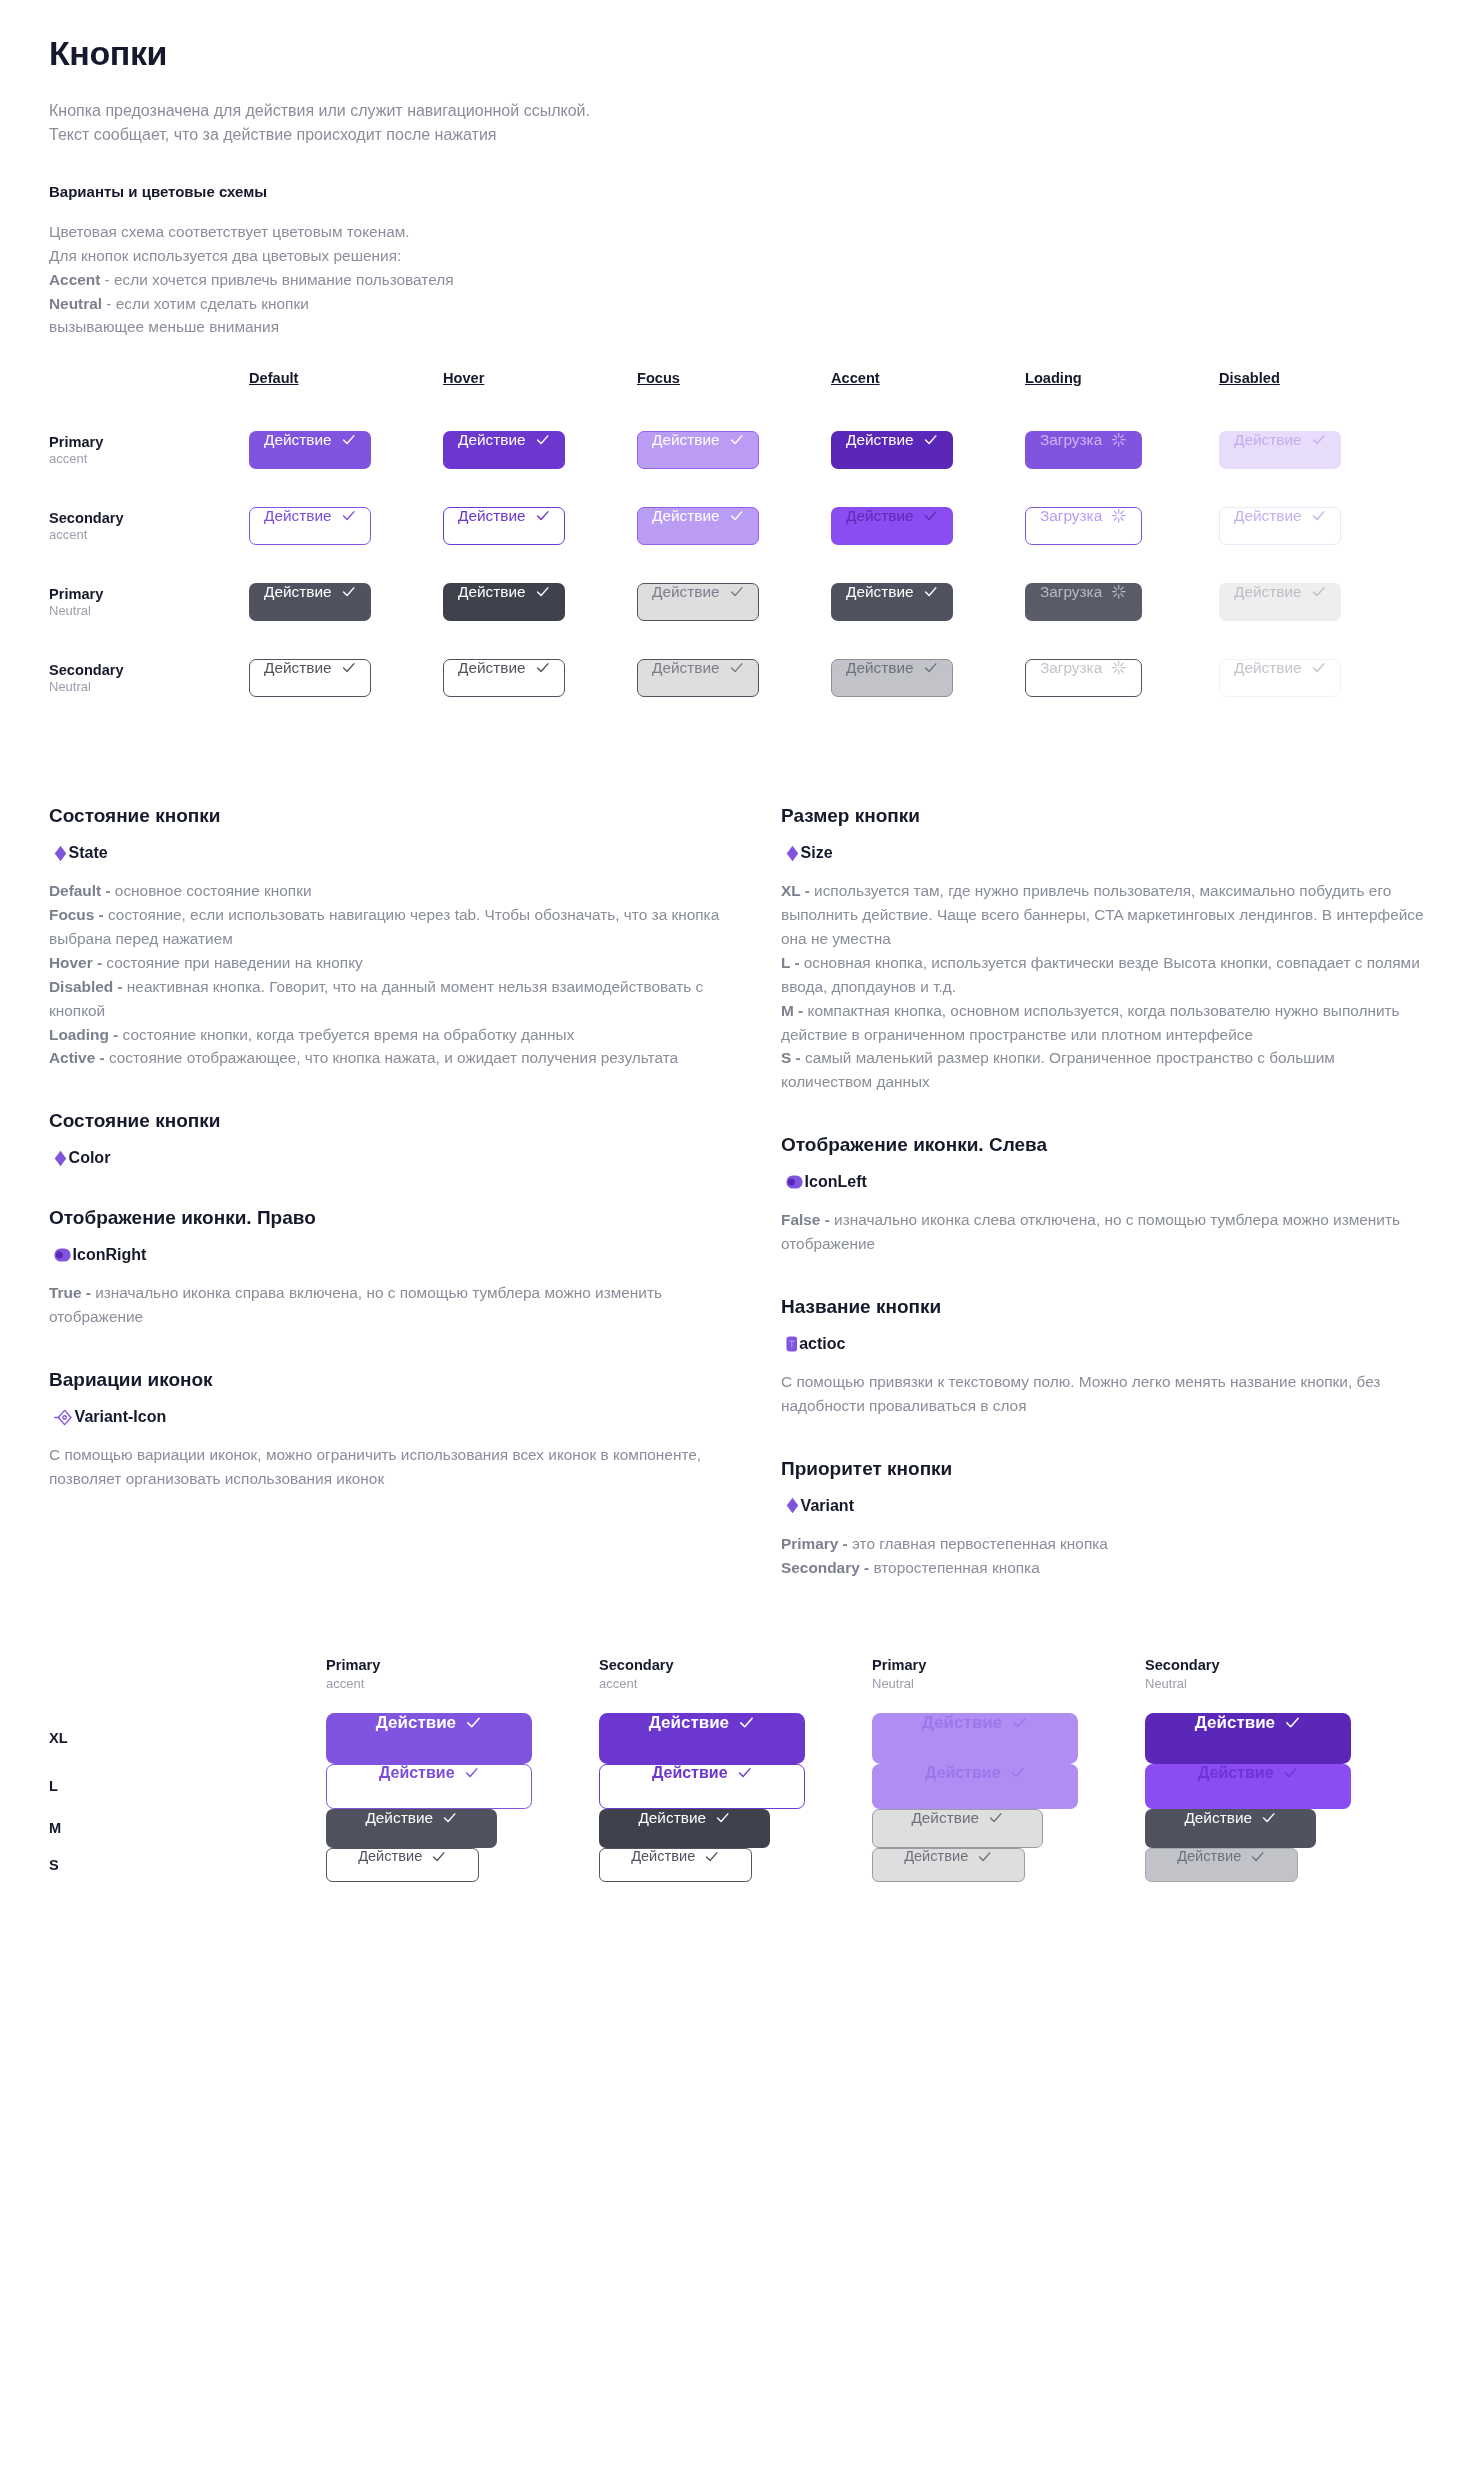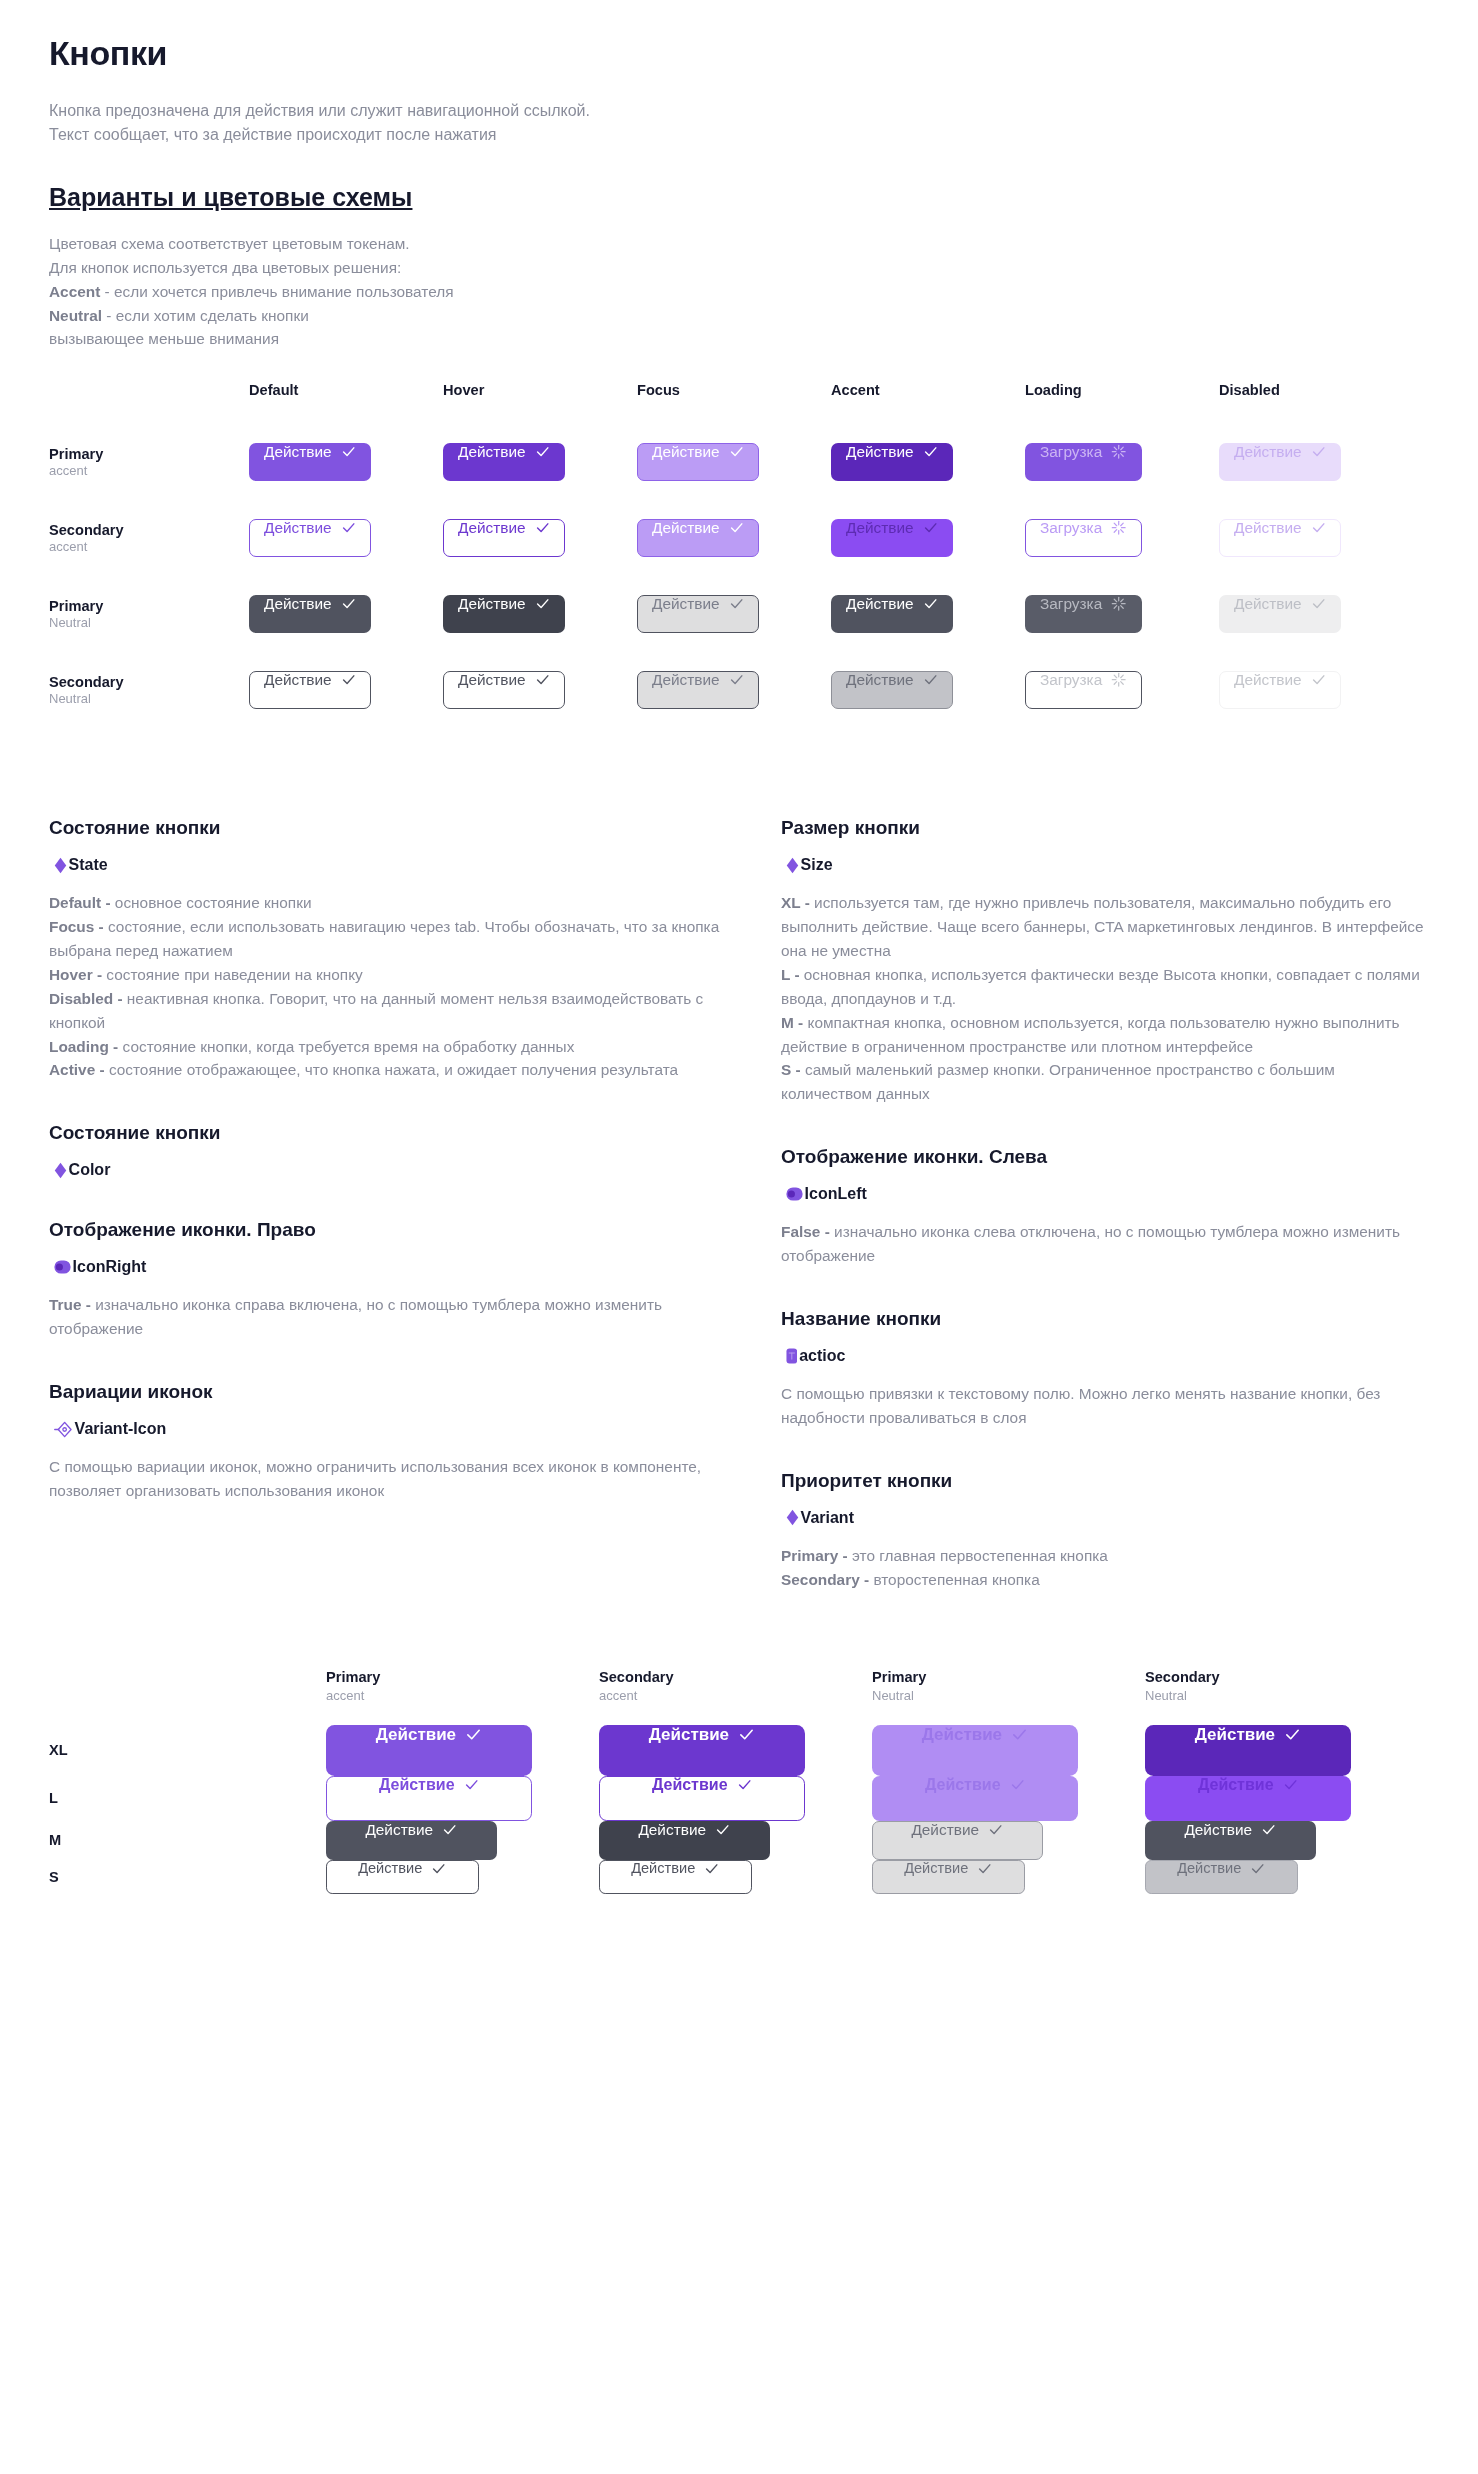--- a/index.html
+++ b/index.html
@@ -22,41 +22,41 @@
     margin-bottom: 26px;
   }
   .intro {
     font-size: 16px;
     line-height: 1.53;
     color: #8a8d9b;
     max-width: 585px;
     margin-bottom: 35px;
   }
   h2.section-title {
-    font-size: 25px;
+    font-size: 15px;
     font-weight: 700;
     color: #16192c;
     margin-bottom: 20px;
-    text-decoration: underline;
   }
   .color-note {
     font-size: 15.4px;
     line-height: 1.55;
     color: #8a8d9b;
     margin-bottom: 31px;
   }
   .color-note b { color: #7c7f8e; font-weight: 700; }
 
   
   .matrix { margin-top: 23px; }
   .matrix-head {
     display: flex;
     align-items: flex-end;
     padding-left: 200px;
     margin-bottom: 26px;
+    text-decoration: underline;
   }
   .matrix-head .col-h {
     width: 194px;
     font-size: 14.6px;
     font-weight: 700;
     color: #16192c;
   }
   .matrix-row {
     display: flex;
     align-items: center;

